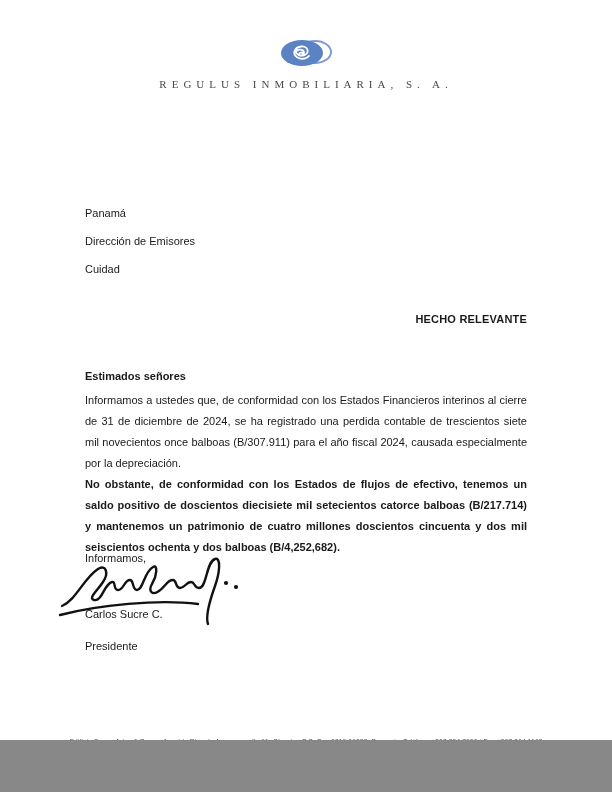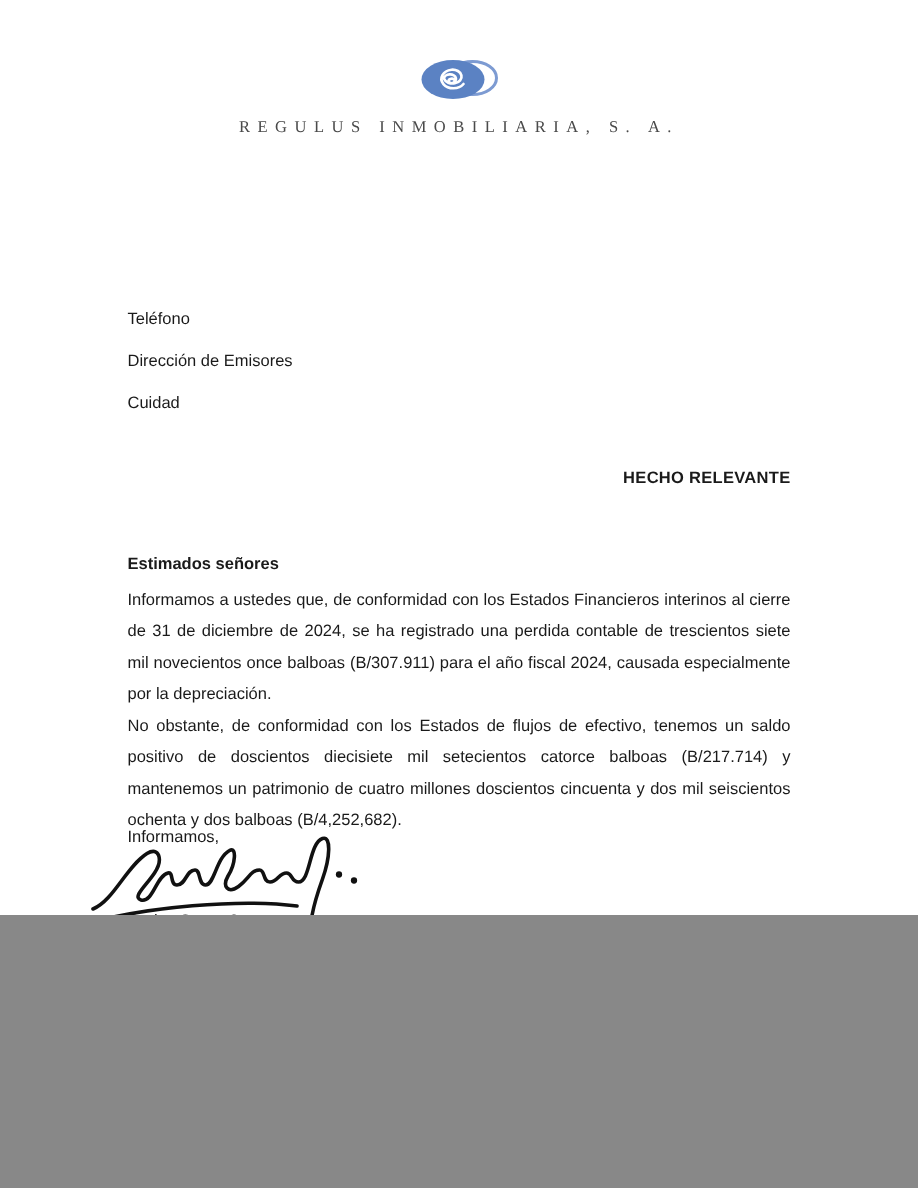--- a/index.html
+++ b/index.html
@@ -1,19 +1,19 @@
 <!DOCTYPE html>
 <html><head>
 <meta charset="utf-8">
 <style>
   html, body { margin: 0; padding: 0; background: #888; }
   .page {
     position: relative;
     width: 612px;
-    height: 610px;
+    height: 740px;
     margin: 0 auto;
     background: #ffffff;
     font-family: "Liberation Sans", "DejaVu Sans", sans-serif;
     color: #1a1a1a;
     overflow: hidden;
   }
   
   .letterhead {
     position: absolute;
     top: 36px;
@@ -36,21 +36,21 @@
   }
   
   .abs { position: absolute; left: 85px; width: 442px; }
   .body-text { font-size: 11px; line-height: 21px; }
   .date-line        { top: 120px; }
   .recipient-block  { top: 199px; line-height: 28px; font-size: 11px; }
   .recipient-block div { white-space: nowrap; }
   .subject-line     { top: 313px; text-align: right; font-weight: bold; font-size: 11px; letter-spacing: 0.2px; }
   .greeting         { top: 366px; font-weight: bold; }
   .paragraph-1      { top: 390px; text-align: justify; margin: 0; }
-  .paragraph-2      { top: 474px; text-align: justify; margin: 0; }
+  .paragraph-2      { top: 474px; text-align: justify; margin: 0; font-weight: bold; }
   .closing          { top: 548px; }
   .signer-name      { top: 604px; }
   .signer-title     { top: 636px; }
   .signature-wrap {
     position: absolute;
     left: 58px;
     top: 554px;
     width: 190px;
     height: 74px;
     z-index: 2;
@@ -80,21 +80,21 @@
         <ellipse cx="36" cy="16" rx="16" ry="11" fill="#ffffff" stroke="#7d9bd2" stroke-width="2"></ellipse>
         <ellipse cx="23" cy="17" rx="21" ry="13" fill="#5b82c3"></ellipse>
         <path d="M30 20 A8 6.2 0 1 1 22 10.5 A6 4.6 0 1 1 17 16.5 A4 3 0 1 1 22 19.5 A2 1.5 0 1 1 24 17.5" fill="none" stroke="#ffffff" stroke-width="1.8" stroke-linecap="round"></path>
       </svg>
     </span>
     <div class="company-name">REGULUS INMOBILIARIA, S. A.</div>
   </div>
 
 
   <div class="abs recipient-block">
-    <div>Teléfono</div>
+    <div>Panamá</div>
     <div>Dirección de Emisores</div>
     <div>Cuidad</div>
   </div>
 
   <div class="abs subject-line">HECHO RELEVANTE</div>
 
   <div class="abs body-text greeting">Estimados señores</div>
 
   <p class="abs body-text paragraph-1">Informamos a ustedes que, de conformidad con los Estados Financieros interinos al cierre de 31 de diciembre de 2024, se ha registrado una perdida contable de trescientos siete mil novecientos once balboas (B/307.911) para el año fiscal 2024, causada especialmente por la depreciación.</p>
   <p class="abs body-text paragraph-2">No obstante, de conformidad con los Estados de flujos de efectivo, tenemos un saldo positivo de doscientos diecisiete mil setecientos catorce balboas (B/217.714) y mantenemos un patrimonio de cuatro millones doscientos cincuenta y dos mil seiscientos ochenta y dos balboas (B/4,252,682).</p>

